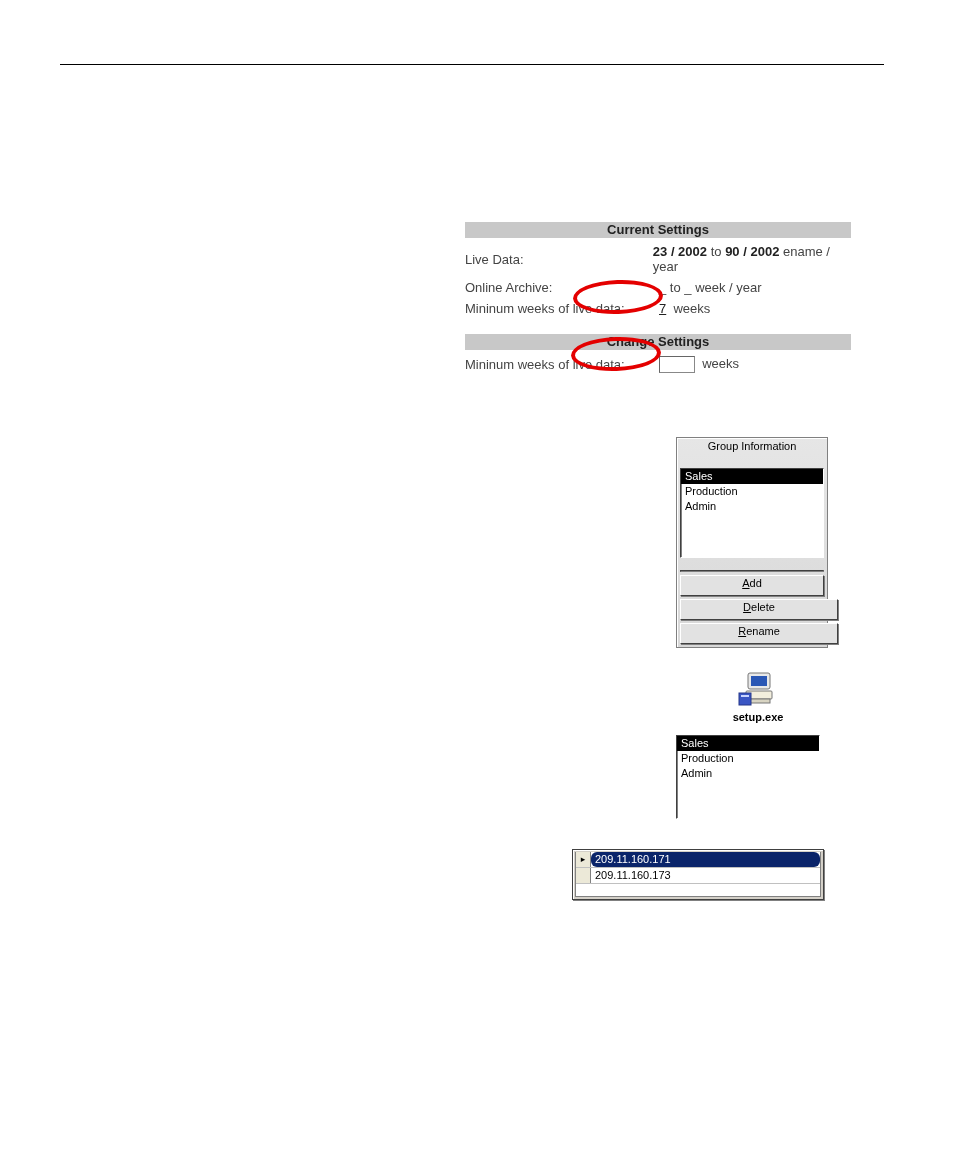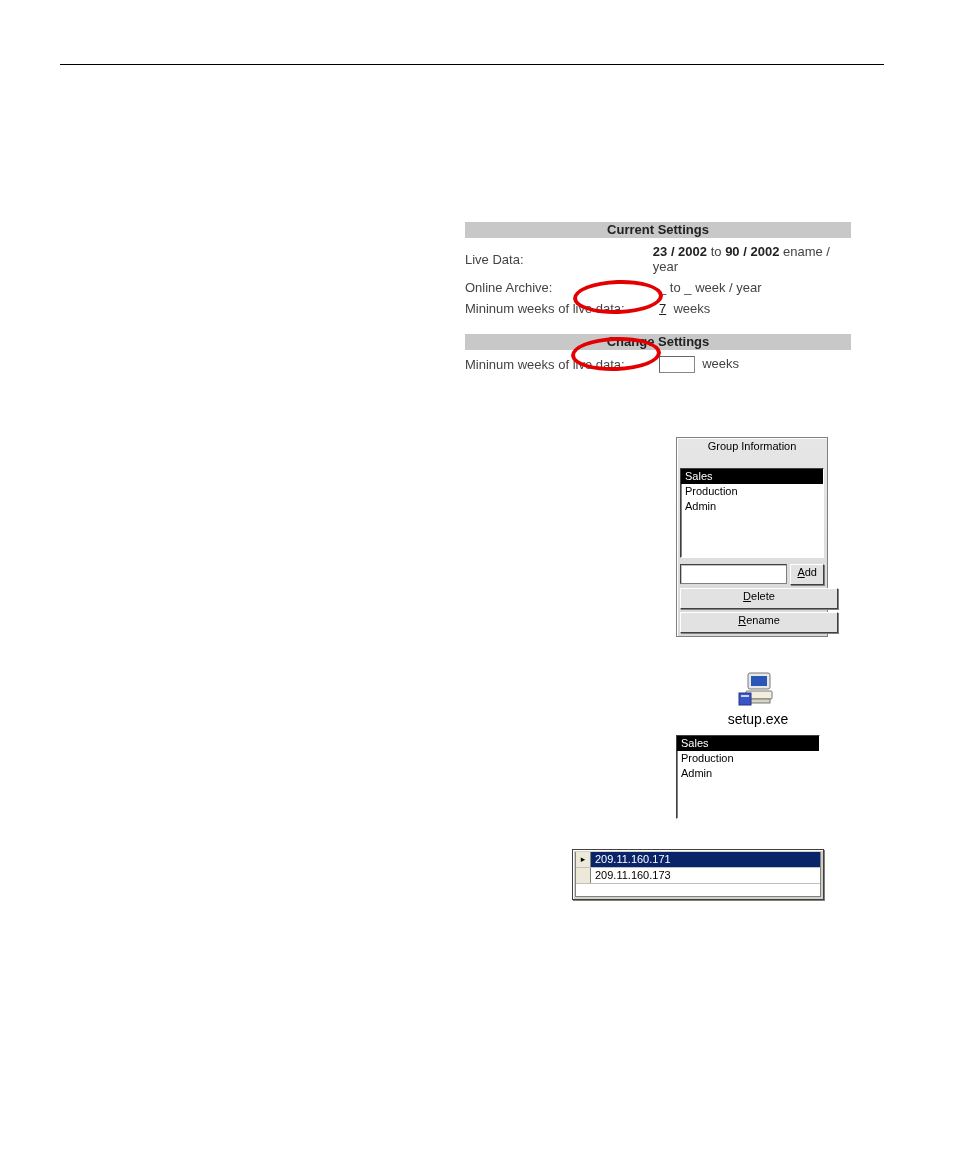--- a/index.html
+++ b/index.html
@@ -109,22 +109,23 @@
   }
   .listbox .item.selected {
     background: #000080;
     color: #fff;
   }
   .listbox .item.selected.black {
     background: #000;
   }
   .gi-row {
     display: flex;
-    margin-top: 6px;
+    margin-top: 12px;
     gap: 3px;
+    flex-direction: column;
   }
   .text-input {
     flex: 1;
     height: 18px;
     border: 1px solid #808080;
     border-top-color:#404040;
     border-left-color:#404040;
     background: #fff;
     box-shadow: inset 1px 1px 0 #c0c0c0;
   }
@@ -146,21 +147,22 @@
   .mnemonic { text-decoration: underline; }
 
   
   .setup-icon {
     position: absolute;
     left: 718px;
     top: 671px;
     width: 80px;
     text-align: center;
     font-family: Tahoma, Verdana, Arial, sans-serif;
-    font-size: 14px;
+    font-size: 11px;
+    font-weight: bold;
   }
   .setup-icon svg { display: block; margin: 0 auto 4px auto; }
 
   
   .listbox2 {
     position: absolute;
     left: 676px;
     top: 735px;
     width: 142px;
     height: 82px;
@@ -263,20 +265,21 @@
   }
   .grid .row .cell {
     flex:1;
     padding: 0 4px;
     font-size: 11px;
     line-height: 14px;
   }
   .grid .row.sel .cell {
     background:#0a246a;
     color:#fff;
+    border-radius:6px;
   }
 </style>
 </head>
 <body>
 
 <div class="page">
   <div class="hr-top"></div>
 
   <div class="settings-panel">
     <div class="settings-header">Current Settings</div>

